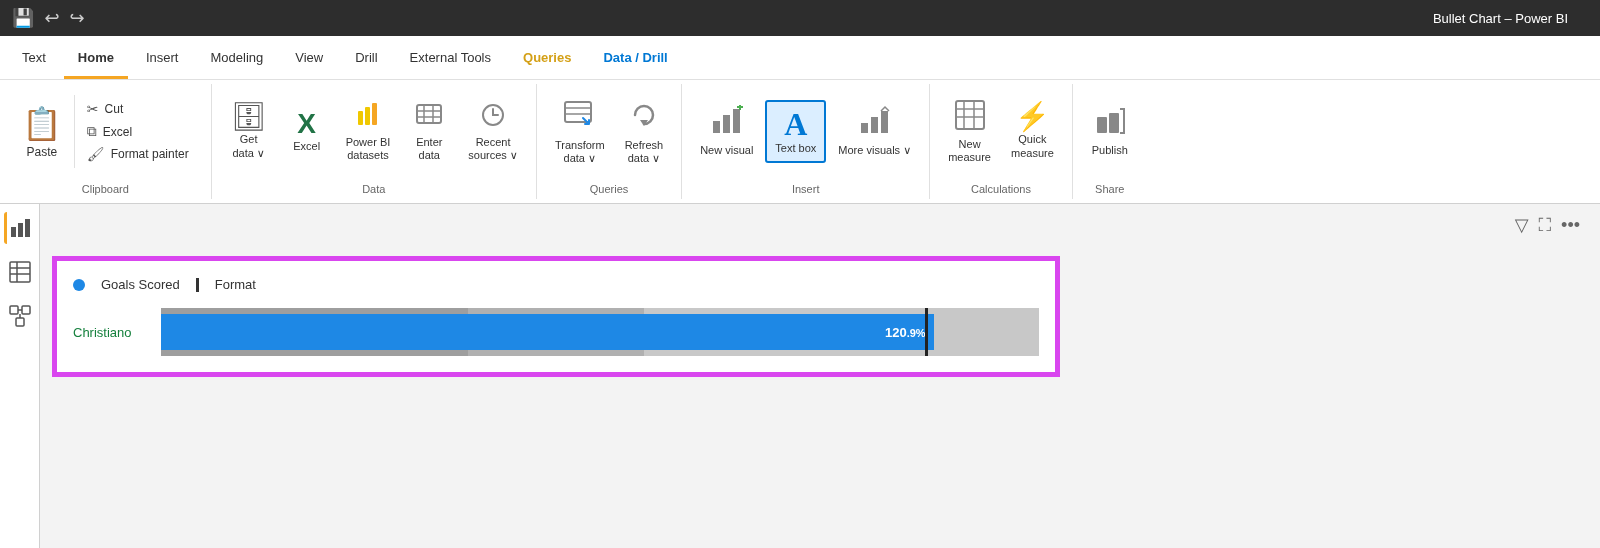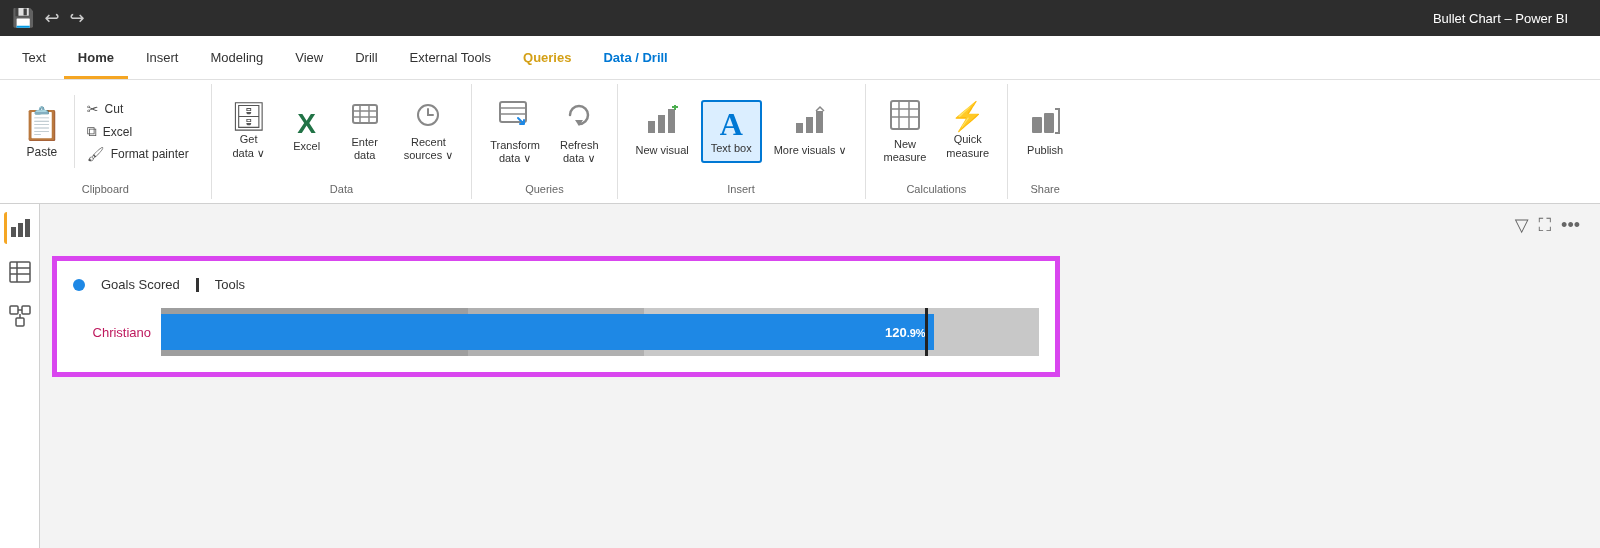--- a/index.html
+++ b/index.html
@@ -219,21 +219,21 @@
       height: 14px;
       background: #333;
       display: inline-block;
     }
 
     .chart-row {
       display: flex;
       align-items: center;
       gap: 10px;
     }
-    .chart-label { font-size: 13px; color: #be185d; width: 80px; text-align: right; }
+    .chart-label { font-size: 13px; color: #15803d; width: 80px; }
     .chart-bar-container {
       position: relative;
       height: 48px;
       width: 900px;
       background: #22c55e;
       border-radius: 2px;
       overflow: visible;
     }
     .chart-bar-bg {
       position: absolute;
@@ -323,20 +323,30 @@
         <span class="ribbon-btn-icon">🗄</span>
         <span class="ribbon-btn-label">Get<br>data ∨</span>
       </div>
       <div class="ribbon-btn">
         <span class="ribbon-btn-icon green" style="font-size:28px; font-weight:bold; color:#217346; font-family:Arial;">X</span>
         <span class="ribbon-btn-label">Excel</span>
       </div>
       <div class="ribbon-btn">
         <span class="ribbon-btn-icon">
           <svg width="28" height="28" viewBox="0 0 28 28">
+            <rect x="4" y="10" width="5" height="14" fill="#f0c800" rx="1"></rect>
+            <rect x="11" y="6" width="5" height="18" fill="#f0c800" rx="1"></rect>
+            <rect x="18" y="2" width="5" height="22" fill="#f5a623" rx="1"></rect>
+          </svg>
+        </span>
+        <span class="ribbon-btn-label">Power BI<br>datasets</span>
+      </div>
+      <div class="ribbon-btn">
+        <span class="ribbon-btn-icon">
+          <svg width="28" height="28" viewBox="0 0 28 28">
             <rect x="2" y="4" width="24" height="18" rx="2" fill="none" stroke="#888" stroke-width="2"></rect>
             <line x1="2" y1="10" x2="26" y2="10" stroke="#888" stroke-width="1.5"></line>
             <line x1="2" y1="16" x2="26" y2="16" stroke="#888" stroke-width="1.5"></line>
             <line x1="9" y1="4" x2="9" y2="22" stroke="#888" stroke-width="1.5"></line>
             <line x1="18" y1="4" x2="18" y2="22" stroke="#888" stroke-width="1.5"></line>
           </svg>
         </span>
         <span class="ribbon-btn-label">Enter<br>data</span>
       </div>
       <div class="ribbon-btn">
@@ -487,21 +497,21 @@
       <span class="chart-toolbar-icon">▽</span>
       <span class="chart-toolbar-icon">⛶</span>
       <span class="chart-toolbar-icon">•••</span>
     </div>
 
     <div class="chart-container">
       <div class="chart-legend">
         <span class="legend-dot"></span>
         <span>Goals Scored</span>
         <span class="legend-line"></span>
-        <span>Tools</span>
+        <span>Format</span>
       </div>
       <div class="chart-row">
         <div class="chart-label">Christiano</div>
         <div class="chart-bar-container">
           <div class="chart-bar-bg">
             <div class="bg-seg1"></div>
             <div class="bg-seg2"></div>
             <div class="bg-seg3"></div>
           </div>
           <div class="chart-bar-blue">

